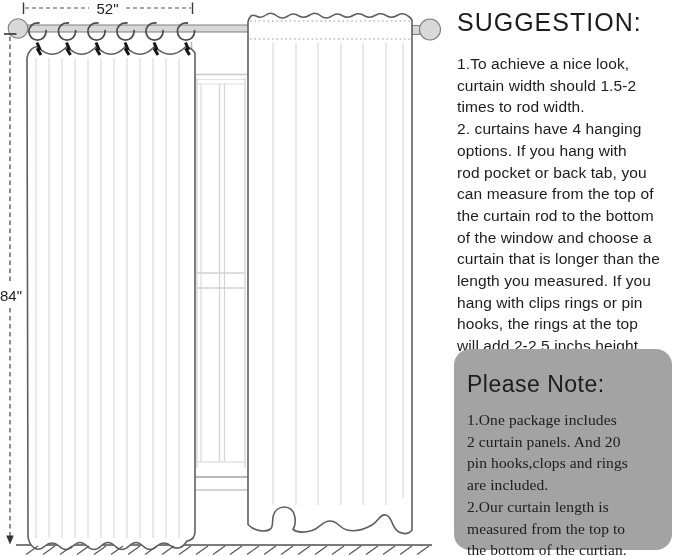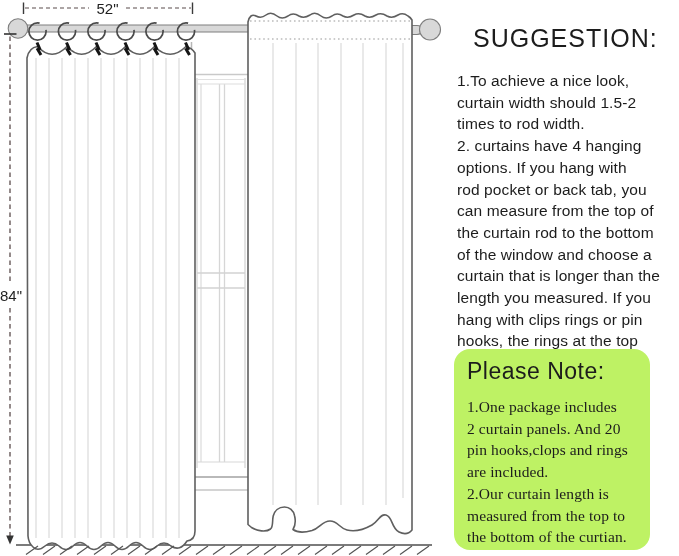--- a/index.html
+++ b/index.html
@@ -2,25 +2,25 @@
 <html><head>
 <meta charset="utf-8">
 <style>
   html,body{margin:0;padding:0;background:#ffffff;}
   .canvas{
     position:relative;width:679px;height:556px;background:#ffffff;overflow:hidden;
     font-family:"Liberation Sans", sans-serif;color:#1c1c1c;
   }
   .diagram-svg{position:absolute;left:0;top:0;}
   .right-col{position:absolute;left:457px;top:6px;width:222px;}
-  .sg-title{font-size:25px;font-weight:400;letter-spacing:1px;margin:16px;line-height:32px;}
+  .sg-title{font-size:25px;font-weight:400;letter-spacing:1px;margin:0;line-height:32px;}
   .sg-body{font-size:15.5px;line-height:21.7px;white-space:pre;margin-top:15px;letter-spacing:0.1px;}
   .note-box{
-    position:absolute;left:454px;top:349px;width:196px;height:201px;
-    background:#bef264;border-radius:16px;box-sizing:border-box;padding:8px 0 0 13px;
+    position:absolute;left:454px;top:349px;width:218px;height:201px;
+    background:#a3a3a3;border-radius:16px;box-sizing:border-box;padding:21px 0 0 13px;
   }
   .note-title{font-size:23px;font-weight:400;letter-spacing:0.5px;margin:0;line-height:29px;}
   .note-body{font-size:15.5px;line-height:21.7px;white-space:pre;margin-top:10px;letter-spacing:0.1px;font-family:Liberation Serif, serif;}
   .dim-label{font-family:"Liberation Sans", sans-serif;font-size:15px;fill:#1f1f1f;}
 </style>
 </head>
 <body>
 
 <div class="canvas">
 

